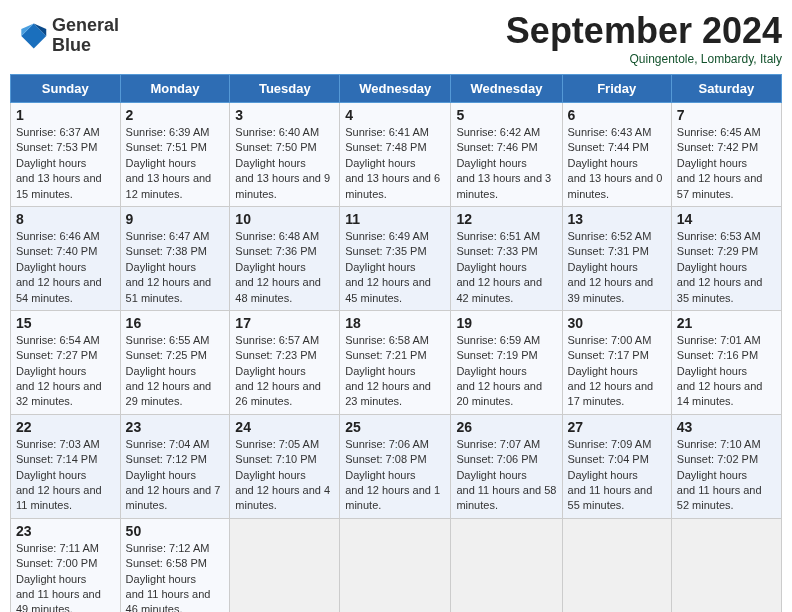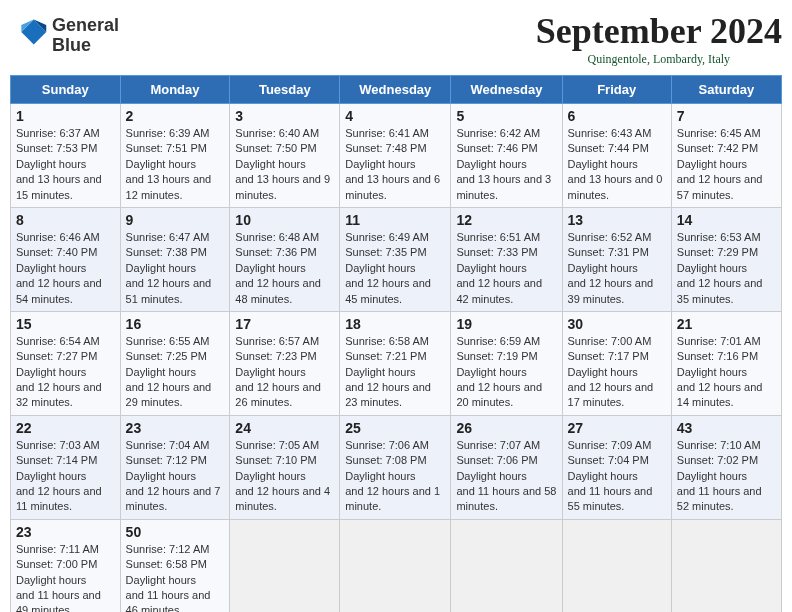--- a/index.html
+++ b/index.html
@@ -11,34 +11,35 @@
       padding: 10px;
     }
     .header-area {
       display: flex;
       justify-content: space-between;
       align-items: flex-start;
       margin-bottom: 8px;
     }
     .logo {
       display: flex;
+      align-items: center;
       gap: 4px;
       padding: 6px;
     }
     .logo-text {
       font-size: 18px;
       font-weight: bold;
       color: #333;
       line-height: 1.1;
     }
     .logo-icon {
       width: 32px;
       height: 32px;
     }
-    .title-area { text-align: center; font-family: Liberation Serif, serif; }
+    .title-area { text-align: right; }
     .month-title {
       font-size: 36px;
       font-weight: bold;
       color: #222;
     }
     .subtitle {
       font-size: 12px;
       color: #14532d;
     }
     table {

